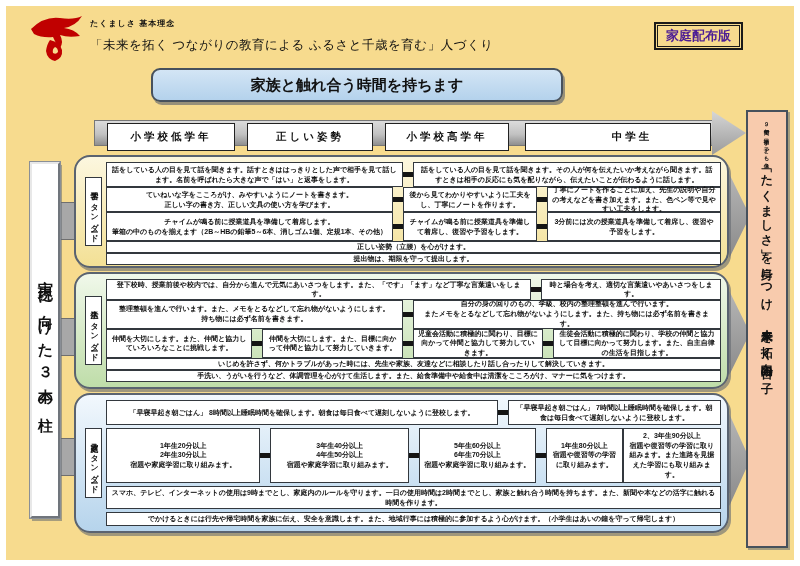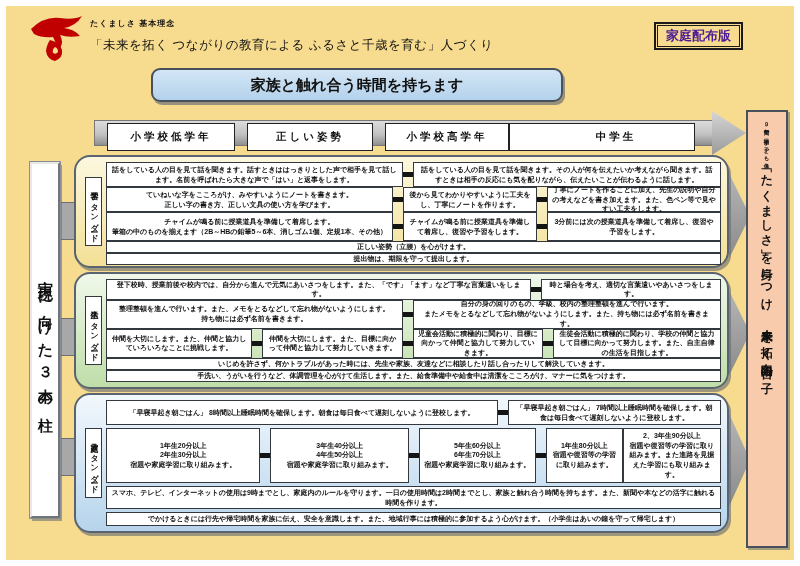--- a/index.html
+++ b/index.html
@@ -78,21 +78,21 @@
     <div class="motto-large">「未来を拓く つながりの教育による ふるさと千歳を育む」人づくり</div>
   </div>
   <div class="badge">家庭配布版</div>
 
   <div class="title-box">家族と触れ合う時間を持ちます</div>
 
   <div class="band">
     <div class="col-h" style="left:12px; width:128px;">小学校低学年</div>
     <div class="col-h" style="left:152px; width:126px;">正しい姿勢</div>
     <div class="col-h" style="left:290px; width:124px;">小学校高学年</div>
-    <div class="col-h" style="left:414px; width:186px;padding-left:28px;">中学生</div>
+    <div class="col-h" style="left:430px; width:186px;padding-left:28px;">中学生</div>
   </div>
   <div class="band-head"></div>
 
   <div class="pillar">
     <span>実現に向けた３本の柱</span>
   </div>
   <div class="tab" style="top:196px;"></div>
   <div class="tab" style="top:312px;"></div>
   <div class="tab" style="top:432px;"></div>
 

